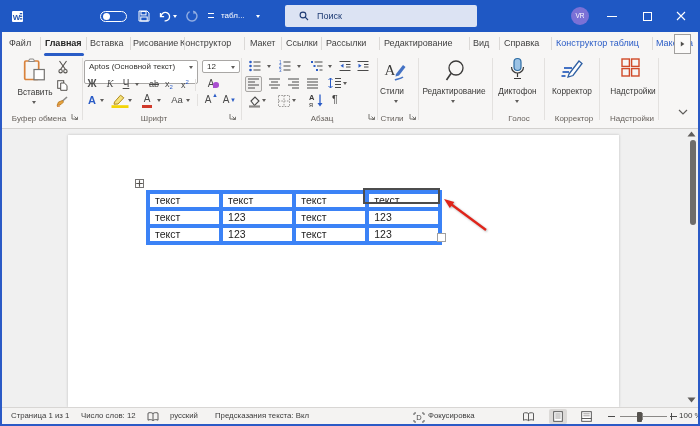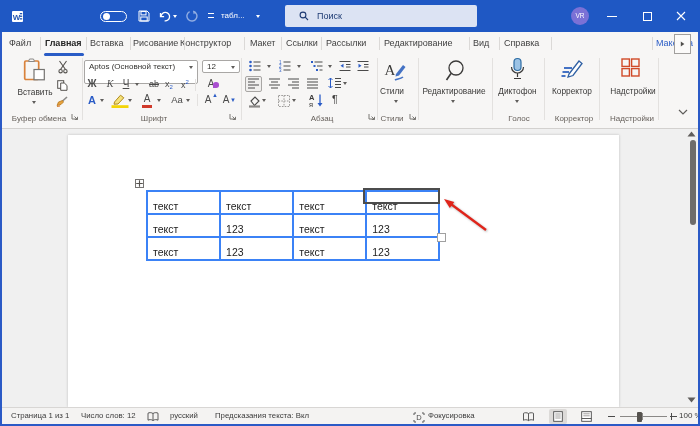--- a/index.html
+++ b/index.html
@@ -22,21 +22,21 @@
 .car{display:inline-block;width:0;height:0;border-left:2.6px solid transparent;border-right:2.6px solid transparent;border-top:3.2px solid #5f5d5b}
 .carw{display:inline-block;width:0;height:0;border-left:2.6px solid transparent;border-right:2.6px solid transparent;border-top:3.2px solid #fff}
 .box{position:absolute;background:#fff;border:1px solid #a9a7a5;border-radius:2px;font-size:8px;color:#33322f;line-height:12px;padding-left:4px;white-space:nowrap}
 .gi{position:absolute;font-size:10px;color:#4a4a4a;text-align:center}
 .vdiv{position:absolute;width:1px;height:12px;background:#e3e1df}
 .lnch{position:absolute}
 
 #doc{position:absolute;left:0;top:129px;width:700px;height:278px;background:#f0f0f0}
 #page{position:absolute;left:68px;top:135px;width:551px;height:272px;background:#fff;box-shadow:0 0 2.5px rgba(0,0,0,.22)}
 #wtable{position:absolute;left:146px;top:190px;border-collapse:collapse;table-layout:fixed}
-#wtable td{width:73.1px;height:12.4px;border:2px solid #3b82f6;font-size:10.5px;color:#222;padding:8px 0 1px 5px;vertical-align:middle}
+#wtable td{width:73.1px;height:12.4px;border:4px solid #3b82f6;font-size:10.5px;color:#222;padding:0 0 1px 5px;vertical-align:middle}
 #selcell{position:absolute;left:362.6px;top:188px;width:77.8px;height:16.2px;border:2px solid #4c4c4c}
 #rsz{position:absolute;left:436.5px;top:232.5px;width:9px;height:9px;border:1px solid #a0a0a0;background:#fff}
 
 #sb{position:absolute;left:0;top:407px;width:700px;height:17px;background:#f4f3f2;border-top:1px solid #d8d6d4;font-size:7.8px;color:#3b3b3b}
 #sb .s{position:absolute;line-height:16px;white-space:nowrap}
 
 .frame{position:absolute;background:#2b5ac6}
 </style></head>
 <body>
 <div id="tb">
@@ -87,20 +87,21 @@
   <span class="seltab" style="left:45px">Главная</span>
   <span style="left:90px">Вставка</span>
   <span style="left:133px">Рисование</span>
   <span style="left:180px">Конструктор</span>
   <span style="left:250px">Макет</span>
   <span style="left:286px">Ссылки</span>
   <span style="left:326px">Рассылки</span>
   <span style="left:384px">Редактирование</span>
   <span style="left:473px">Вид</span>
   <span style="left:504px">Справка</span>
+  <span class="bluetab" style="left:556px">Конструктор таблиц</span>
   <span class="bluetab" style="left:656px">Макет та</span>
   <div class="abs" style="left:673.5px;top:1.5px;width:17px;height:20.5px;background:#fbfaf9;border:1px solid #a19f9d"></div>
   <svg class="abs" style="left:680px;top:8.5px" width="5" height="6" viewBox="0 0 5 6">
       <path d="M0.8 0.5 L4.4 3 L0.8 5.5 Z" fill="#514f4d"></path>
     </svg>
   <i style="position:absolute;left:39.5px;top:5px;width:1px;height:13px;background:#dbd9d7"></i>
     <i style="position:absolute;left:86px;top:5px;width:1px;height:13px;background:#dbd9d7"></i>
     <i style="position:absolute;left:129.5px;top:5px;width:1px;height:13px;background:#dbd9d7"></i>
     <i style="position:absolute;left:183.5px;top:5px;width:1px;height:13px;background:#dbd9d7"></i>
     <i style="position:absolute;left:243.5px;top:5px;width:1px;height:13px;background:#dbd9d7"></i>

